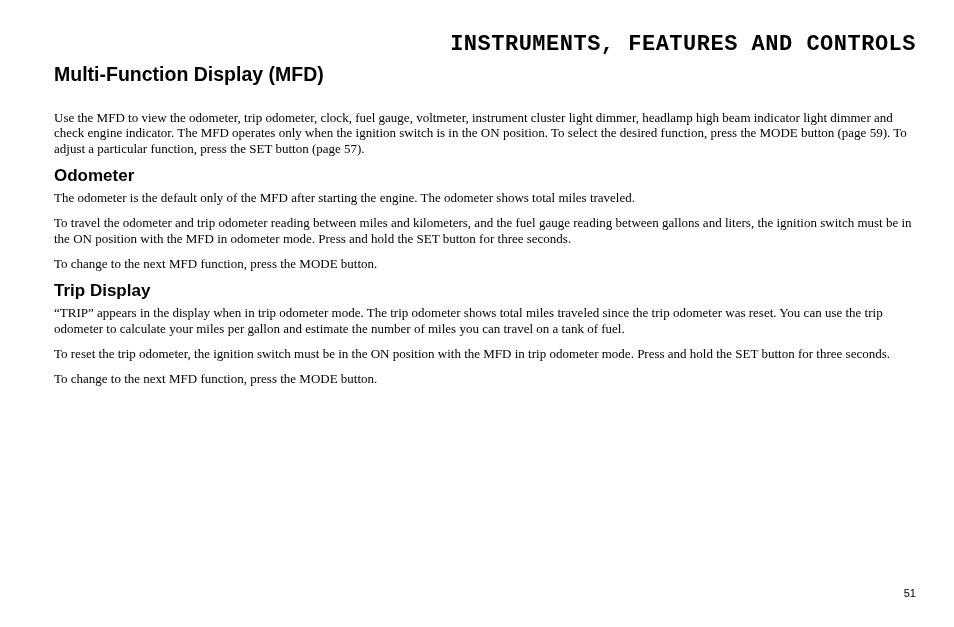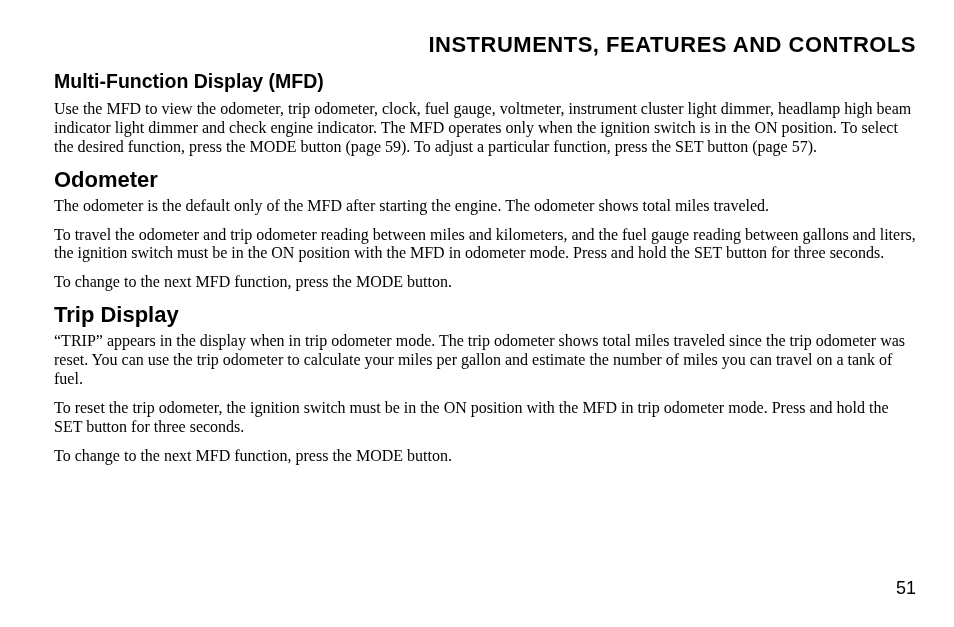--- a/index.html
+++ b/index.html
@@ -10,52 +10,52 @@
     body {
       width: 954px;
       height: 627px;
       background: #ffffff;
       font-family: "Times New Roman", Times, serif;
       padding: 32px 38px 20px 54px;
       position: relative;
       color: #000000;
     }
     .page-header {
-      font-family: Liberation Sans, sans-serif;
+      font-family: Liberation Mono, monospace;
       font-weight: bold;
       font-size: 22px;
       text-align: right;
-      margin-bottom: 12px;
+      margin-bottom: 6px;
       letter-spacing: 0.5px;
     }
     .section-title {
       font-family: Arial, Helvetica, sans-serif;
       font-weight: bold;
       font-size: 19.5px;
-      margin-bottom: 7px;
+      margin-bottom: 24px;
     }
     .subsection-title {
       font-family: Arial, Helvetica, sans-serif;
       font-weight: bold;
-      font-size: 22px;
+      font-size: 17px;
       margin-top: 6px;
       margin-bottom: 4px;
     }
     .body-text {
       font-family: "Times New Roman", Times, serif;
-      font-size: 16px;
+      font-size: 13px;
       line-height: 1.18;
       margin-bottom: 10px;
     }
     .page-number {
       position: absolute;
       bottom: 28px;
       right: 38px;
       font-family: Arial, Helvetica, sans-serif;
-      font-size: 18px;
+      font-size: 11px;
     }
   </style>
 </head>
 <body>
 
 <div class="page-header">INSTRUMENTS, FEATURES AND CONTROLS</div>
 
 <div class="section-title">Multi-Function Display (MFD)</div>
 
 <p class="body-text">Use the MFD to view the odometer, trip odometer, clock, fuel gauge, voltmeter, instrument cluster light dimmer, headlamp high beam indicator light dimmer and check engine indicator. The MFD operates only when the ignition switch is in the ON position. To select the desired function, press the MODE button (page 59). To adjust a particular function, press the SET button (page 57).</p>

